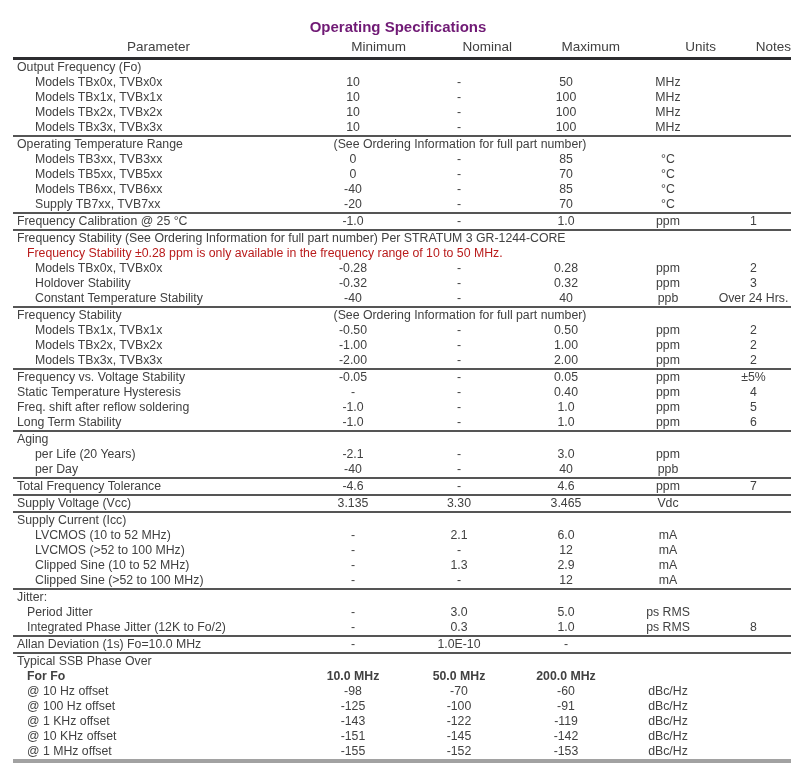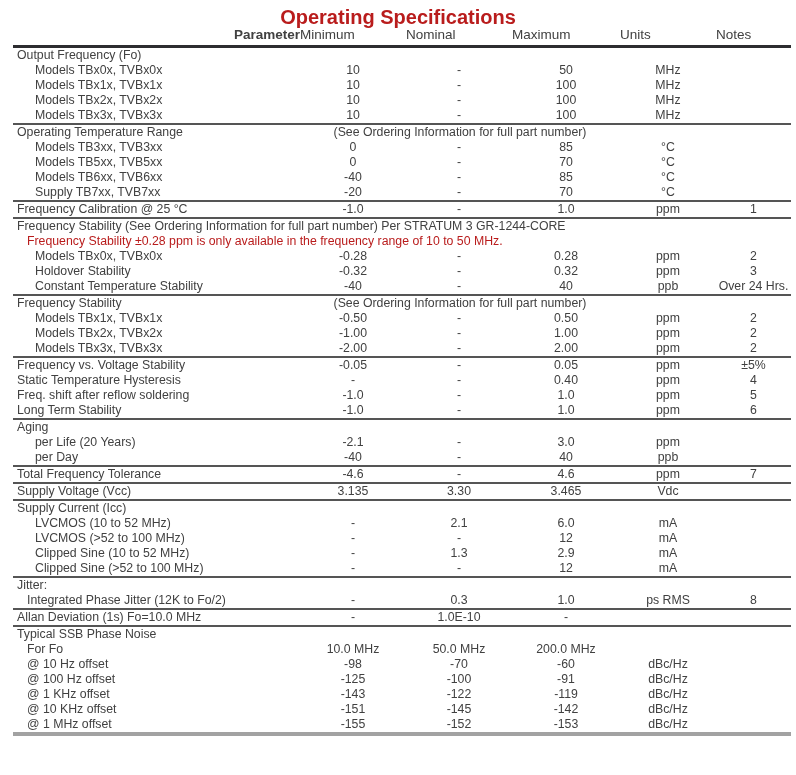--- a/index.html
+++ b/index.html
@@ -2,52 +2,52 @@
 <html><head>
 <meta charset="utf-8">
 <style>
   html,body { margin:0; padding:0; }
   body {
     width:796px; height:775px; background:#ffffff;
     font-family:"Liberation Sans", sans-serif;
     color:#414141; overflow:hidden;
   }
   .title {
-    text-align:center; font-weight:bold; font-size:20px;
-    color:#b91c1c; padding-top:6px; height:19px;
+    text-align:center; font-weight:bold; font-size:15px;
+    color:#701a75; padding-top:18px; height:19px;
   }
   table {
     border-collapse:collapse; table-layout:fixed;
     width:778px; margin-left:13px;
     border-bottom:4px solid #a2a2a2;
   }
   col.c-param { width:287px; }
   col.c-min   { width:106px; }
   col.c-nom   { width:106px; }
   col.c-max   { width:108px; }
   col.c-units { width:96px; }
   col.c-notes { width:75px; }
   thead th {
-    font-weight:normal; font-size:13.5px; text-align:left;
+    font-weight:normal; font-size:13.5px; text-align:right;
     padding:2px 0 3px 0; border-bottom:3px solid #2d2d30;
     white-space:nowrap;
   }
-  thead th.left { text-align:right; padding-left:4px;font-weight:bold; }
+  thead th.left { text-align:center; padding-left:4px; }
   tbody td {
     font-size:12.3px; height:15px; line-height:15px;
     padding-top:0; padding-bottom:0;
     white-space:nowrap; overflow:hidden;
   }
   td.c { text-align:center; }
   td.ind0 { padding-left:4px; }
   td.ind1 { padding-left:14px; }
   td.ind2 { padding-left:22px; }
   tr.end td { border-bottom:2px solid #555555; }
   td.red { color:#b91c1c; }
-  .b { font-weight:normal; }
+  .b { font-weight:bold; }
 </style>
 </head>
 <body>
 
 <div class="title">Operating Specifications</div>
 
 <table>
   <colgroup>
     <col class="c-param">
       <col class="c-min">
@@ -306,38 +306,46 @@
         <td class="ind2">Clipped Sine (&gt;52 to 100 MHz)</td>
         <td class="c">-</td>
         <td class="c">-</td>
         <td class="c">12</td>
         <td class="c">mA</td>
         <td class="c"></td>
       </tr>
       <tr>
         <td class="ind0" colspan="6">Jitter:</td>
       </tr>
+      <tr>
+        <td class="ind1">Period Jitter</td>
+        <td class="c">-</td>
+        <td class="c">3.0</td>
+        <td class="c">5.0</td>
+        <td class="c">ps RMS</td>
+        <td class="c"></td>
+      </tr>
       <tr class="end">
         <td class="ind1">Integrated Phase Jitter (12K to Fo/2)</td>
         <td class="c">-</td>
         <td class="c">0.3</td>
         <td class="c">1.0</td>
         <td class="c">ps RMS</td>
         <td class="c">8</td>
       </tr>
       <tr class="end">
         <td class="ind0">Allan Deviation (1s) Fo=10.0 MHz</td>
         <td class="c">-</td>
         <td class="c">1.0E-10</td>
         <td class="c">-</td>
         <td class="c"></td>
         <td class="c"></td>
       </tr>
       <tr>
-        <td class="ind0" colspan="6">Typical SSB Phase Noise</td>
+        <td class="ind0" colspan="6">Typical SSB Phase Over</td>
       </tr>
       <tr>
         <td class="ind1 b">For Fo</td>
         <td class="c b">10.0 MHz</td>
         <td class="c b">50.0 MHz</td>
         <td class="c b">200.0 MHz</td>
         <td class="c"></td>
         <td class="c"></td>
       </tr>
       <tr>

